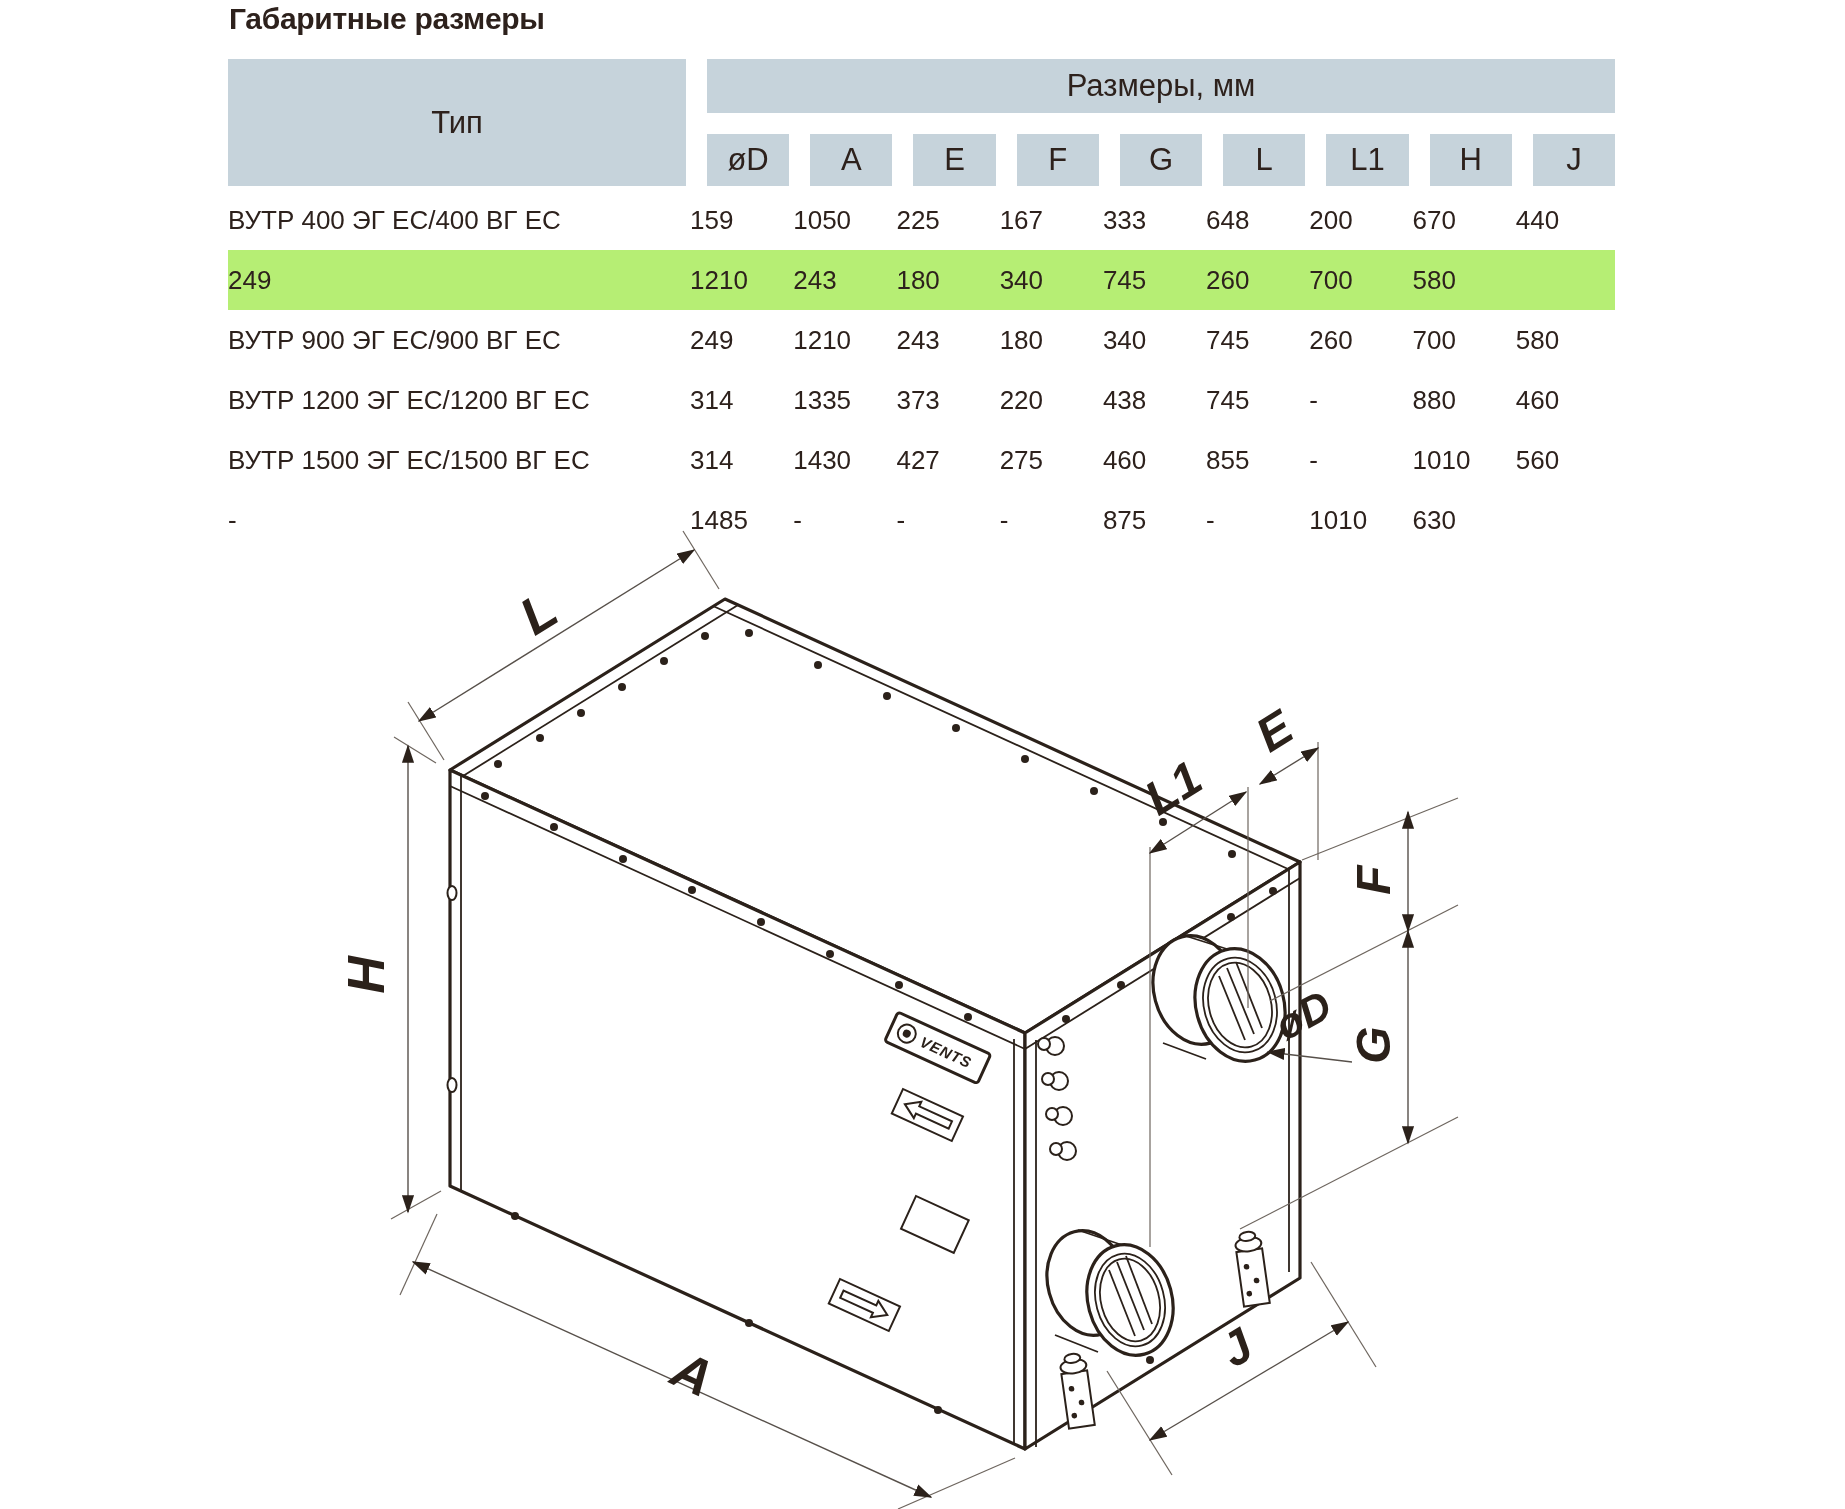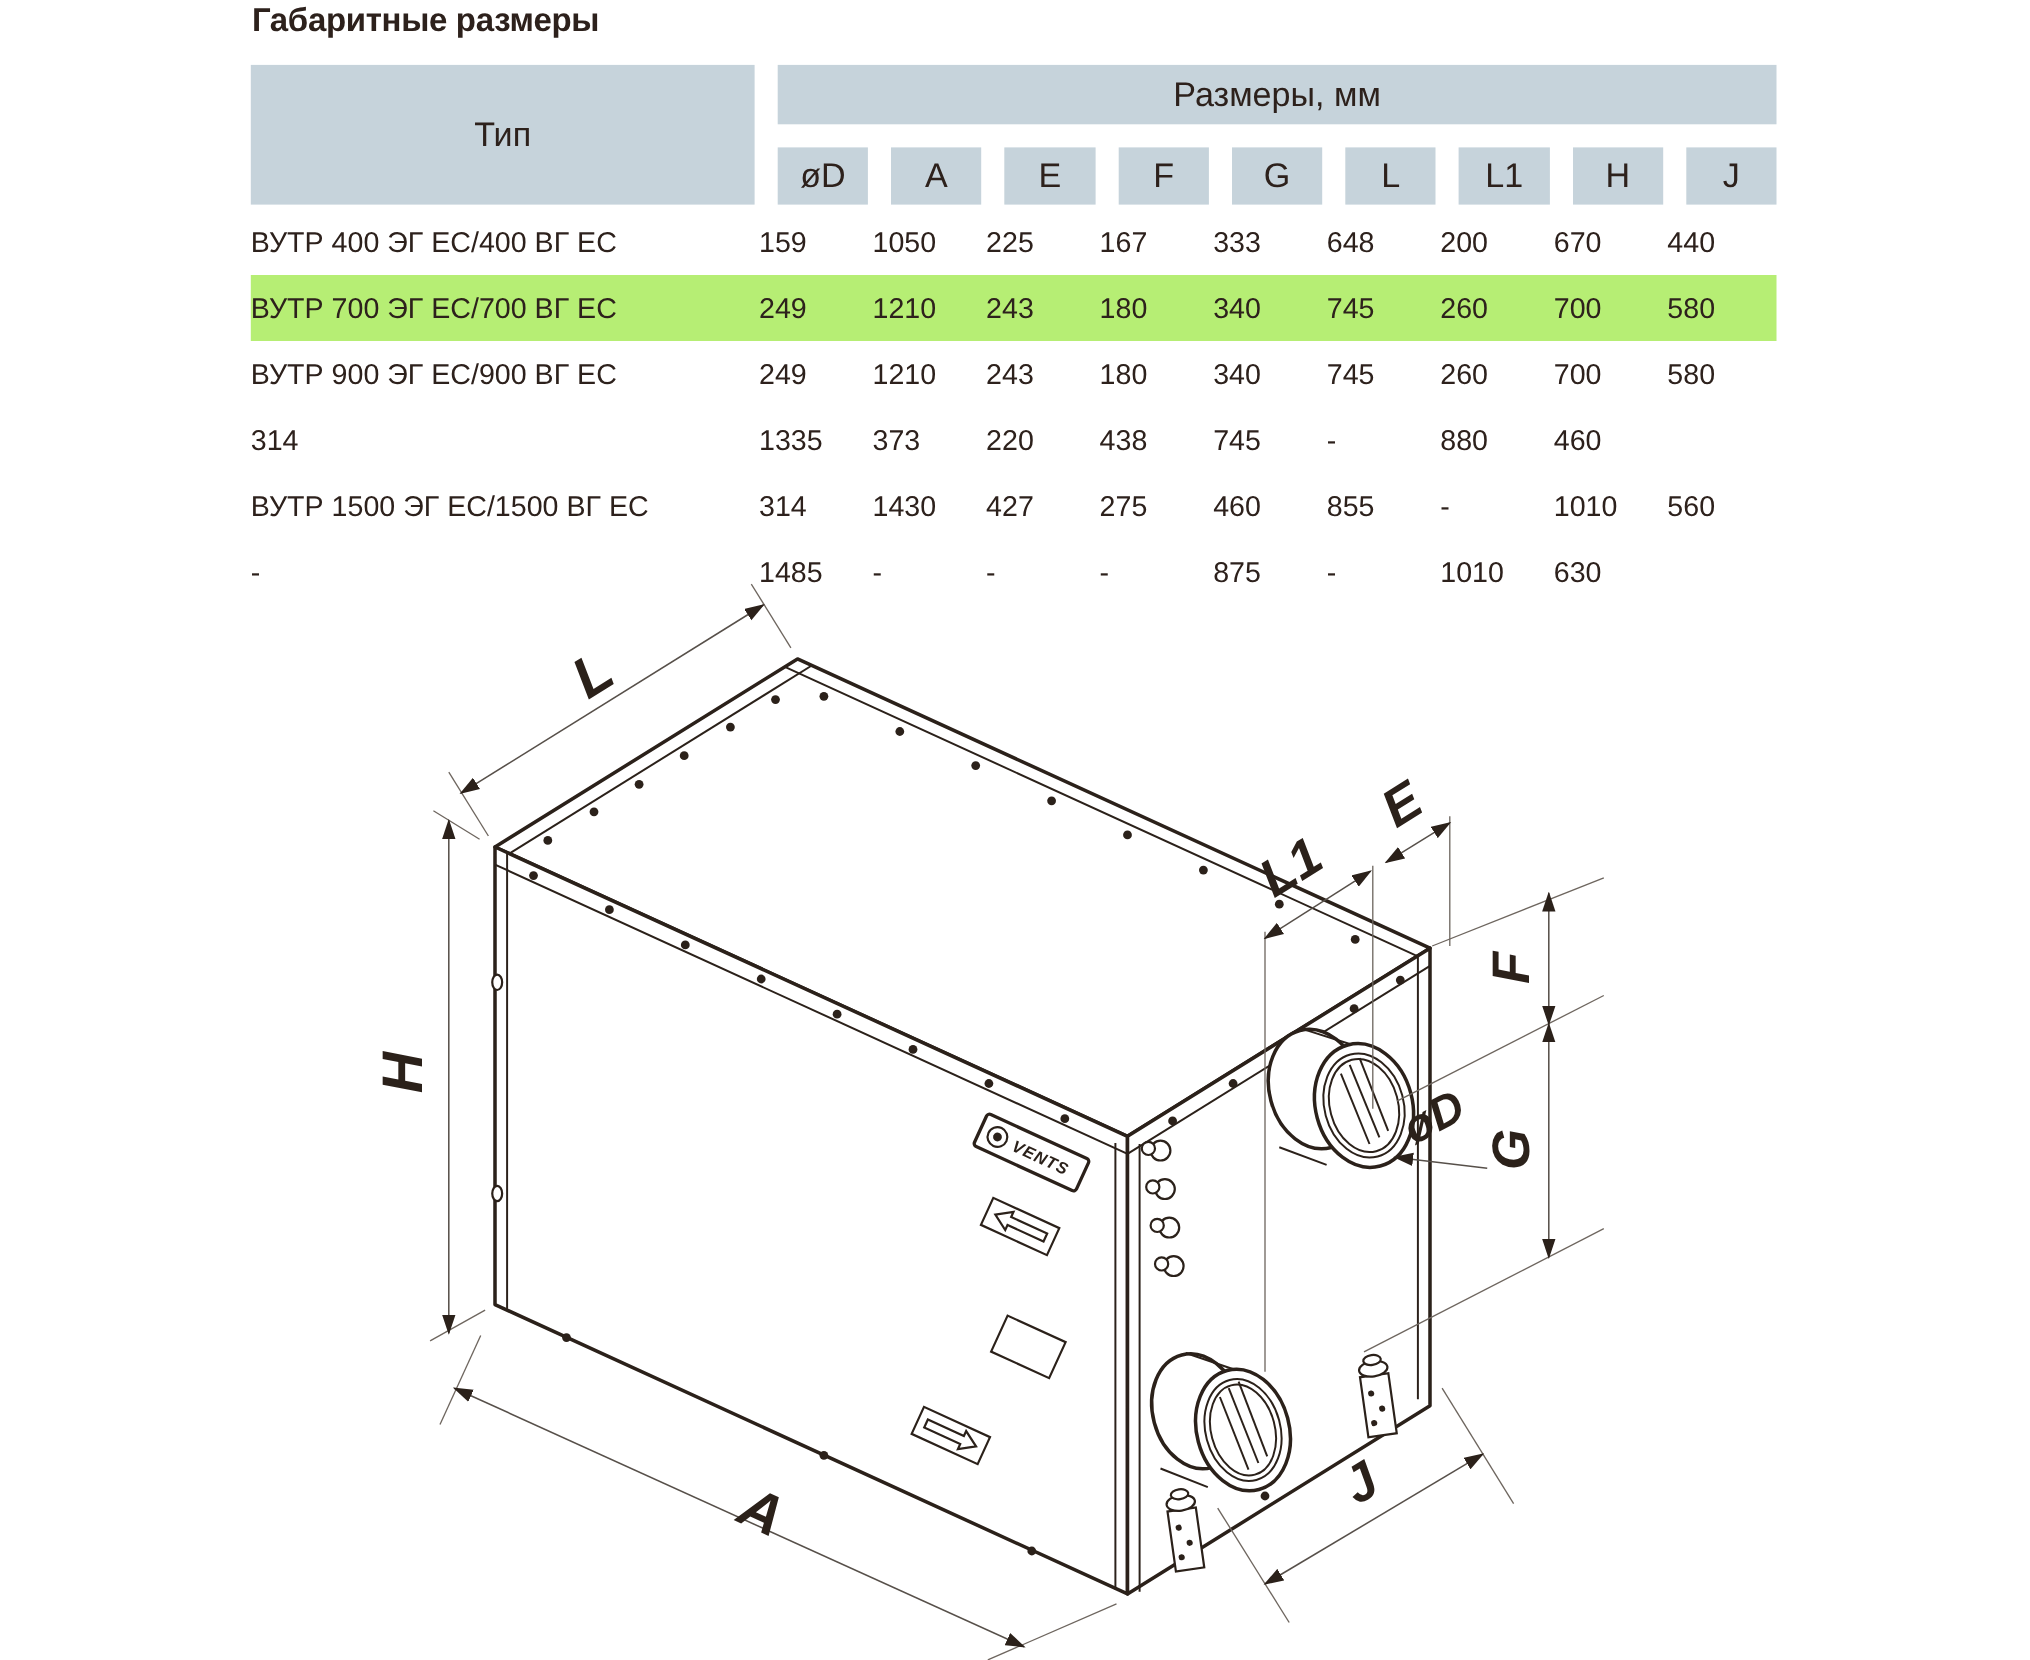--- a/index.html
+++ b/index.html
@@ -58,21 +58,20 @@
         <div class="dcell">1050</div>
         <div class="dcell">225</div>
         <div class="dcell">167</div>
         <div class="dcell">333</div>
         <div class="dcell">648</div>
         <div class="dcell">200</div>
         <div class="dcell">670</div>
         <div class="dcell">440</div>
       </div>
       <div class="drow" style="background: rgb(182, 238, 116);">
-        <div class="dcell">ВУТР 700 ЭГ ЕС/700 ВГ ЕС</div>
         <div class="dcell">249</div>
         <div class="dcell">1210</div>
         <div class="dcell">243</div>
         <div class="dcell">180</div>
         <div class="dcell">340</div>
         <div class="dcell">745</div>
         <div class="dcell">260</div>
         <div class="dcell">700</div>
         <div class="dcell">580</div>
       </div>
@@ -82,20 +81,21 @@
         <div class="dcell">1210</div>
         <div class="dcell">243</div>
         <div class="dcell">180</div>
         <div class="dcell">340</div>
         <div class="dcell">745</div>
         <div class="dcell">260</div>
         <div class="dcell">700</div>
         <div class="dcell">580</div>
       </div>
       <div class="drow">
+        <div class="dcell">ВУТР 1200 ЭГ ЕС/1200 ВГ ЕС</div>
         <div class="dcell">314</div>
         <div class="dcell">1335</div>
         <div class="dcell">373</div>
         <div class="dcell">220</div>
         <div class="dcell">438</div>
         <div class="dcell">745</div>
         <div class="dcell">-</div>
         <div class="dcell">880</div>
         <div class="dcell">460</div>
       </div>

